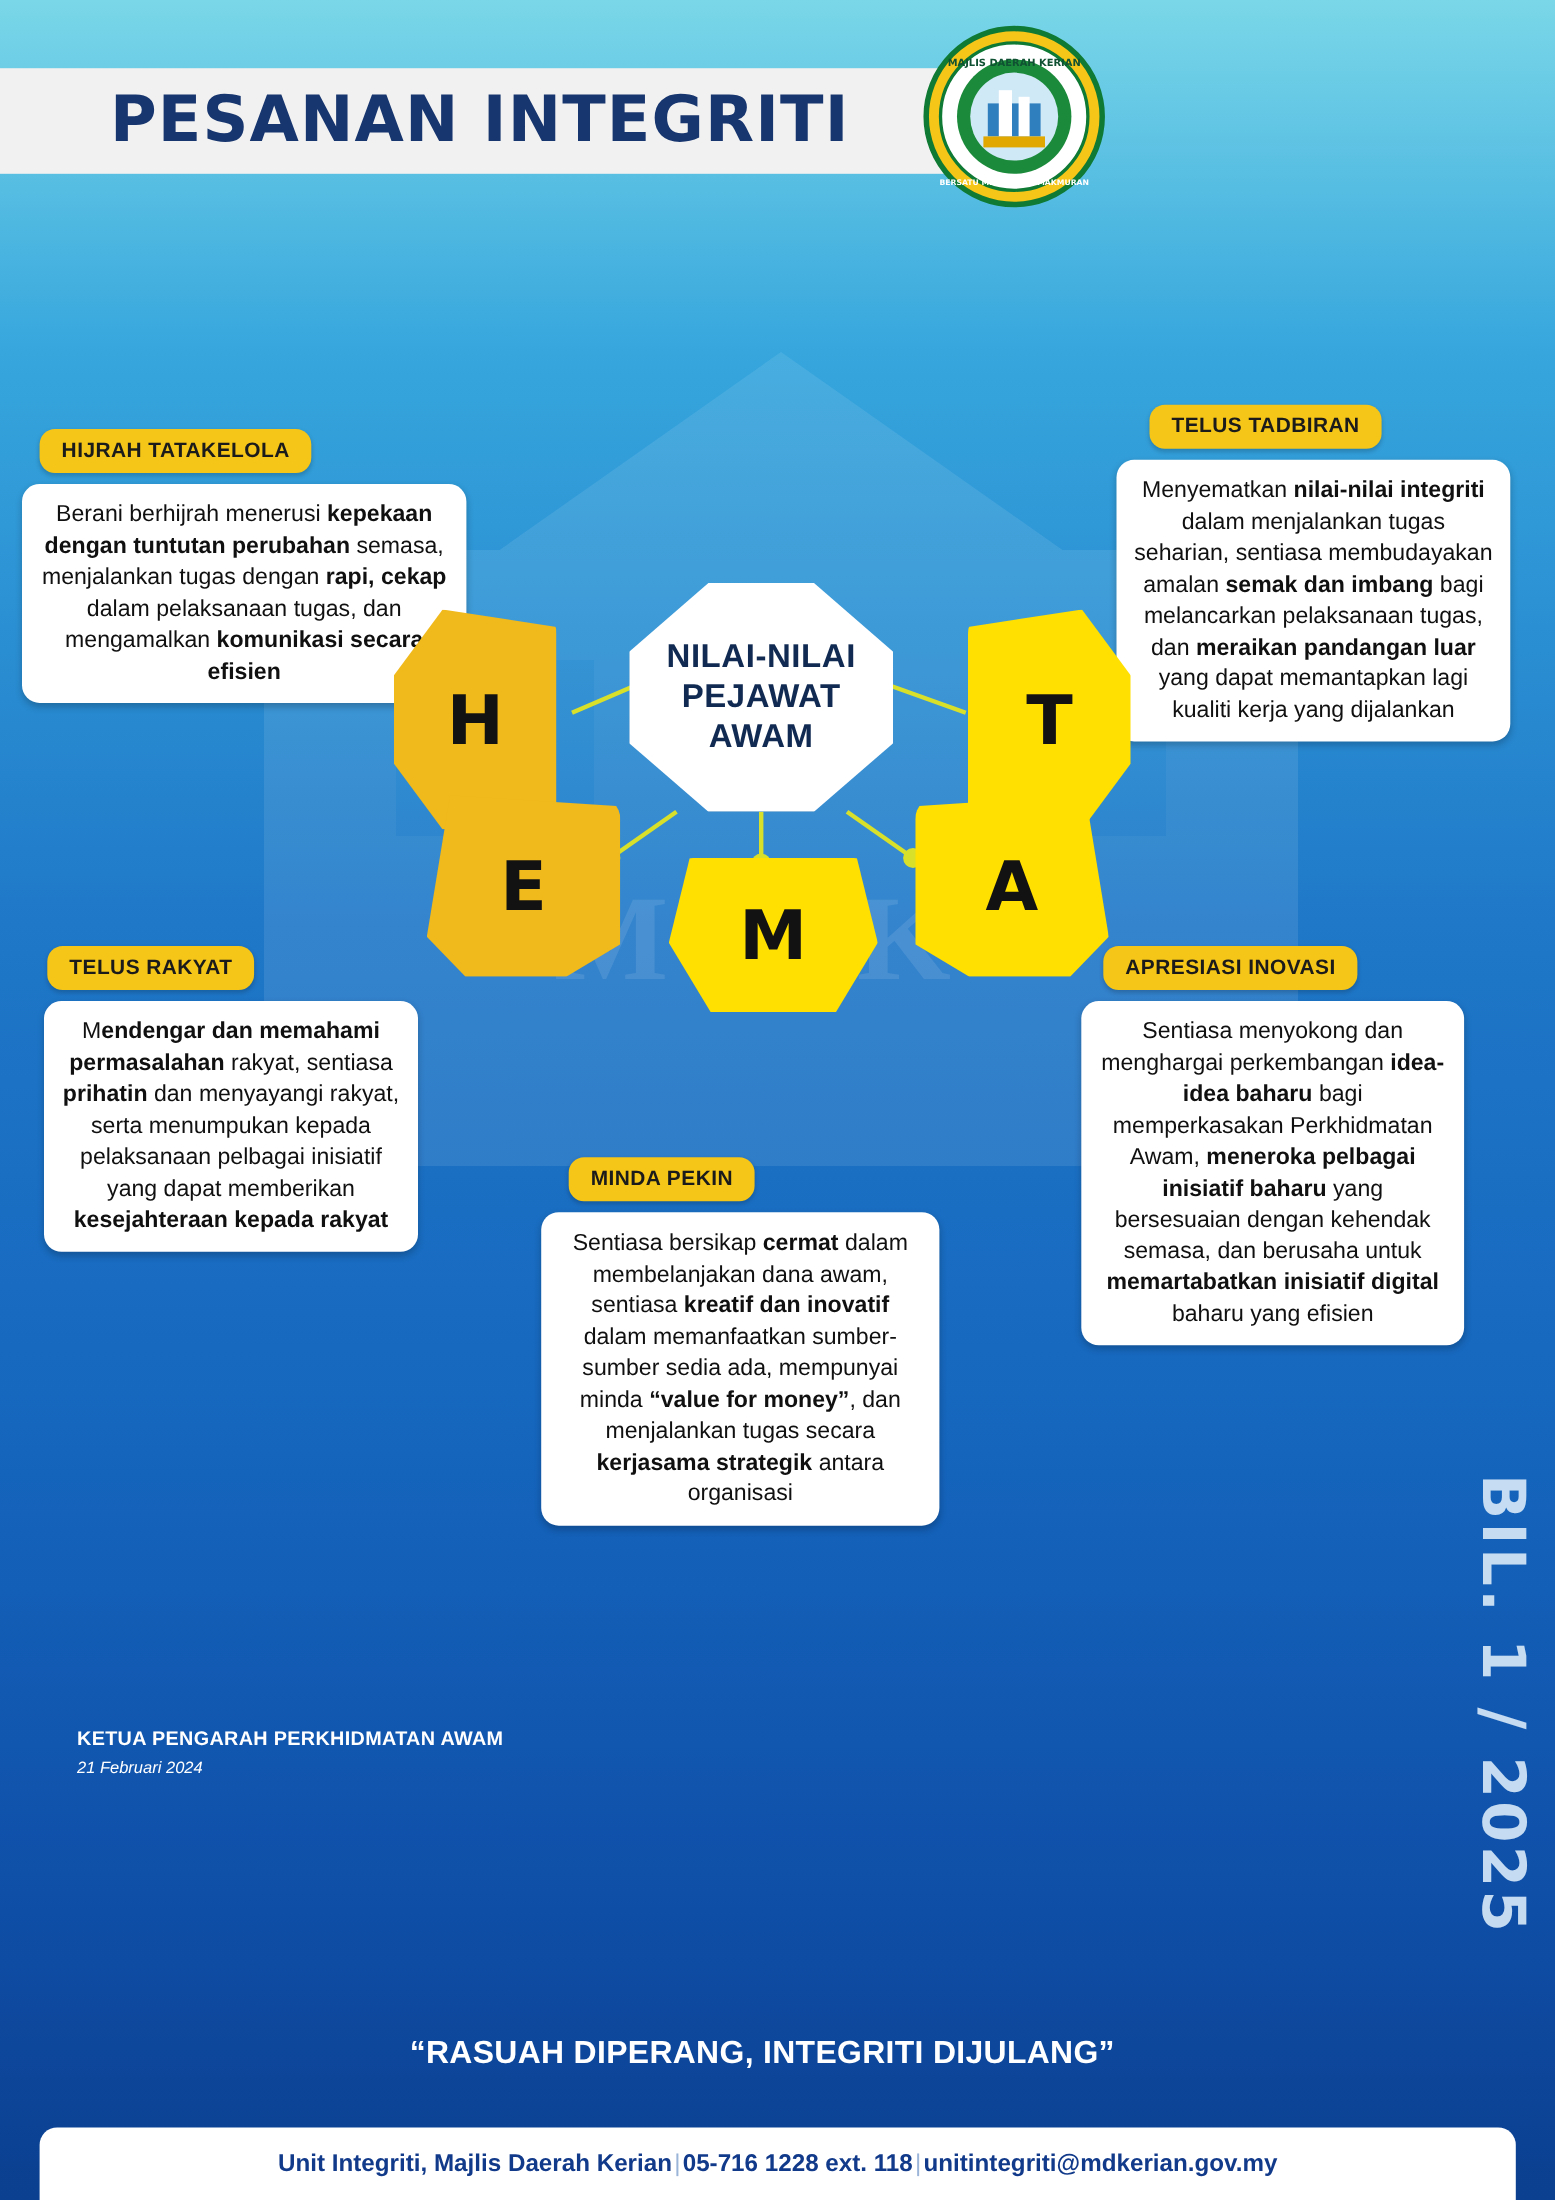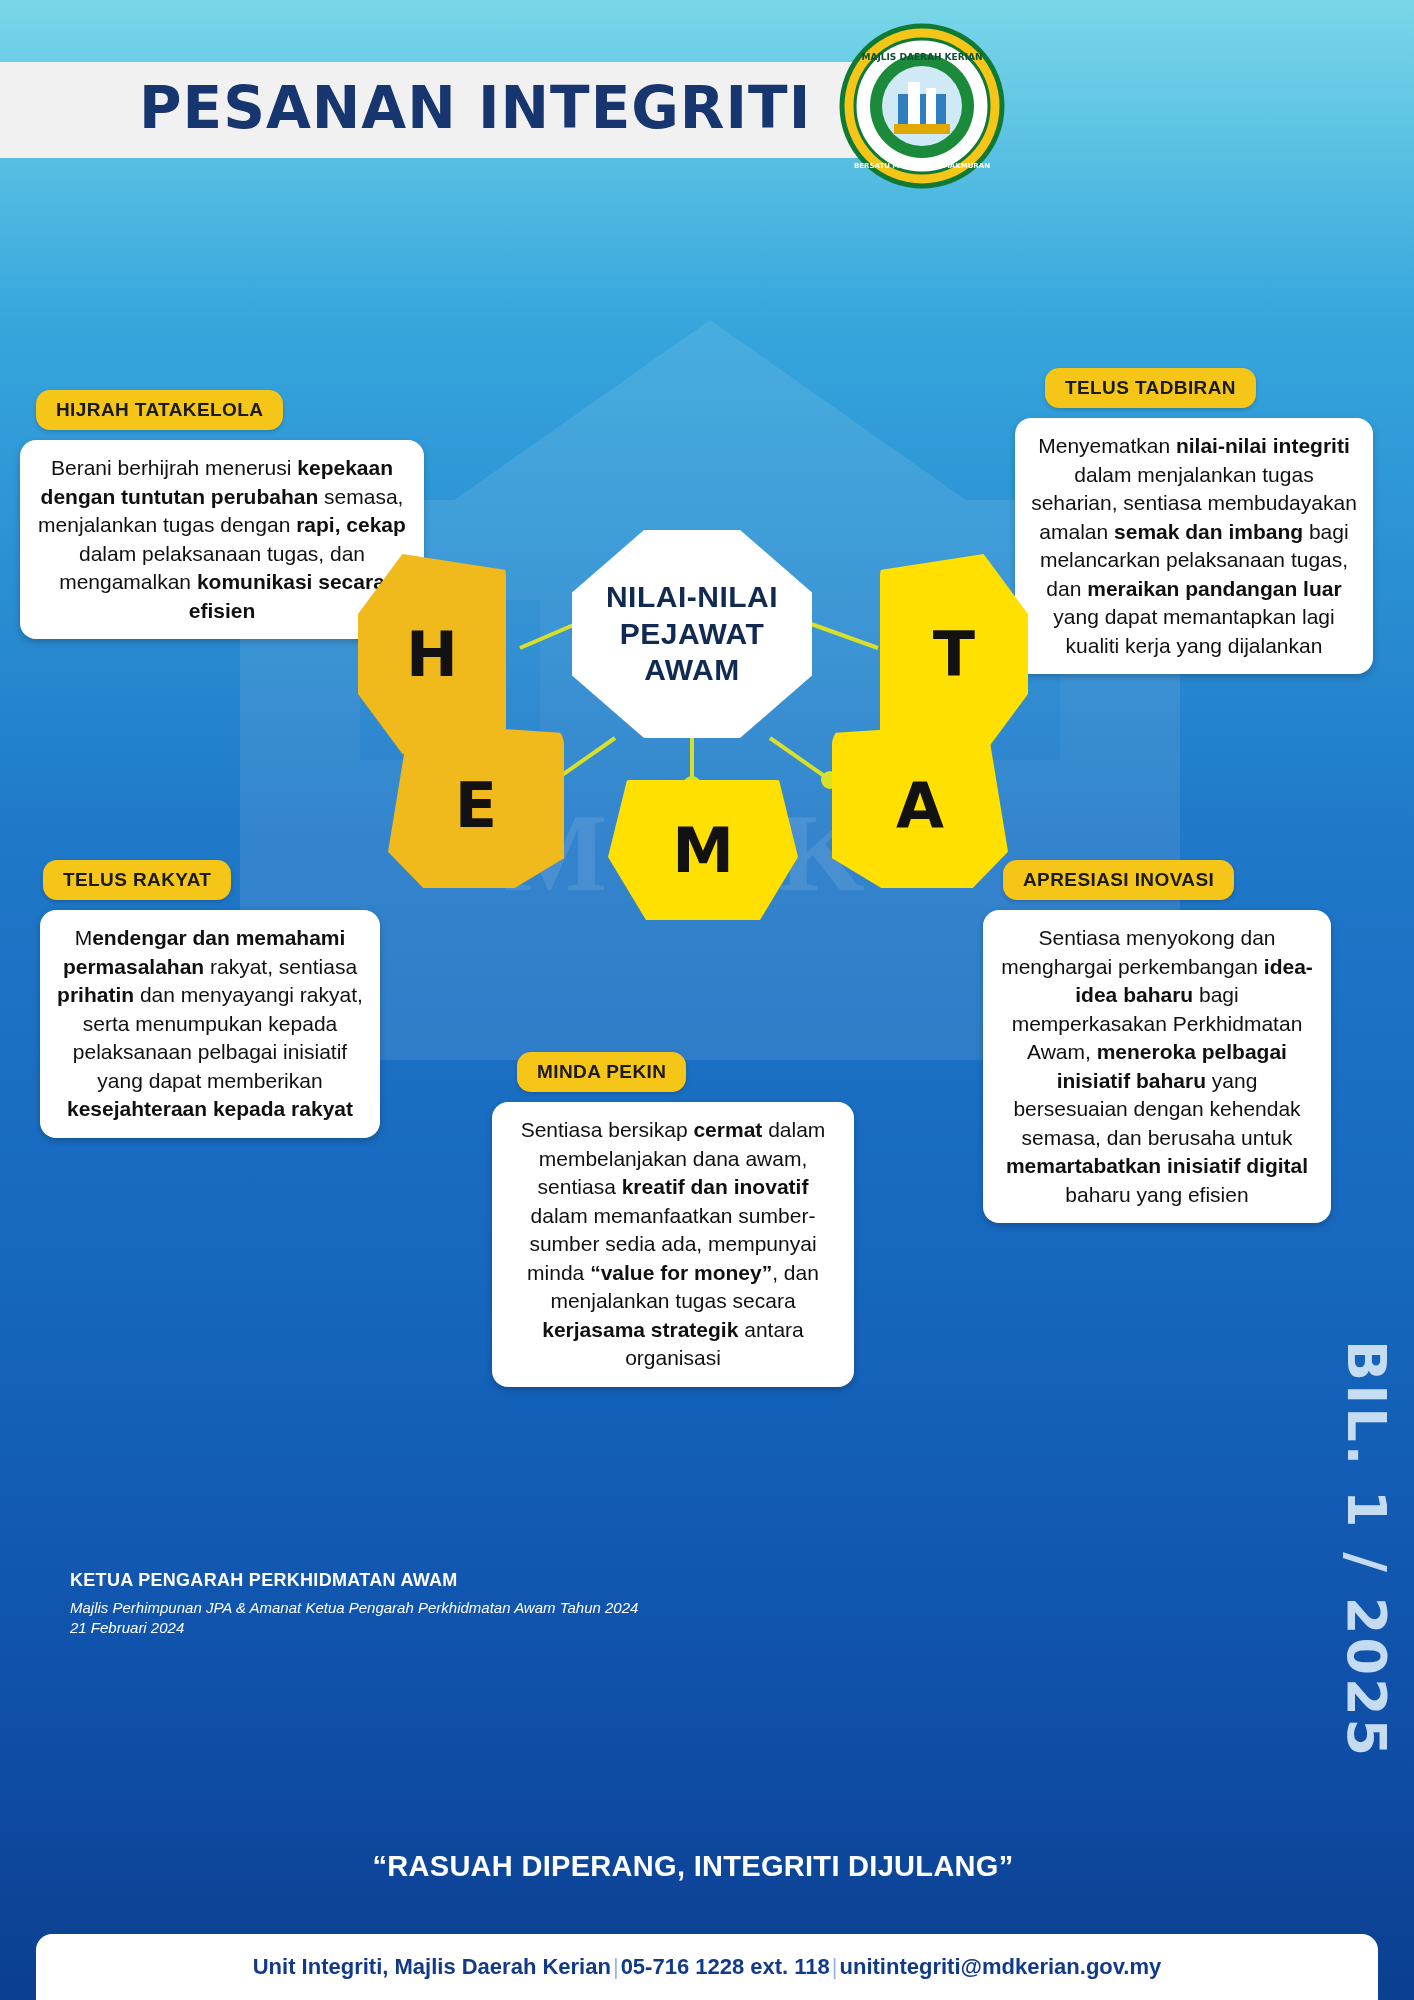--- a/index.html
+++ b/index.html
@@ -36,21 +36,20 @@
   .header-band {
     position: absolute; left: 0; top: 62px;
     width: 880px; height: 96px;
     background: #f1f1f1;
   }
   .header-title {
     position: absolute; left: 100px; top: 74px;
     font-size: 58px; font-weight: 700; color: #17356e;
     letter-spacing: 1px;
     font-family: "DejaVu Sans", sans-serif;
-    margin-left: 39px;
   }
 
   
   .logo { position: absolute; left: 838px; top: 22px; width: 168px; height: 168px; }
 
   
   .pill {
     position: absolute;
     background: #f5c518;
     color: #1b1b1b;
@@ -243,21 +242,20 @@
   <div class="octagon">
     <span>NILAI-NILAI PEJAWAT AWAM</span>
   </div>
 </div>
 
 <div class="side-text">BIL. 1 / 2025</div>
 
 <div class="sig">
   <div class="role">KETUA PENGARAH PERKHIDMATAN AWAM</div>
   <div class="meta">
-    <div>Majlis Perhimpunan JPA &amp; Amanat Ketua Pengarah Perkhidmatan Awam Tahun 2024</div>
     <div>21 Februari 2024</div>
   </div>
 </div>
 
 <div class="slogan">“RASUAH DIPERANG, INTEGRITI DIJULANG”</div>
 
 <div class="footer">
   <span>Unit Integriti, Majlis Daerah Kerian</span>
   <span class="sep">|</span>
   <span>05-716 1228 ext. 118</span>

